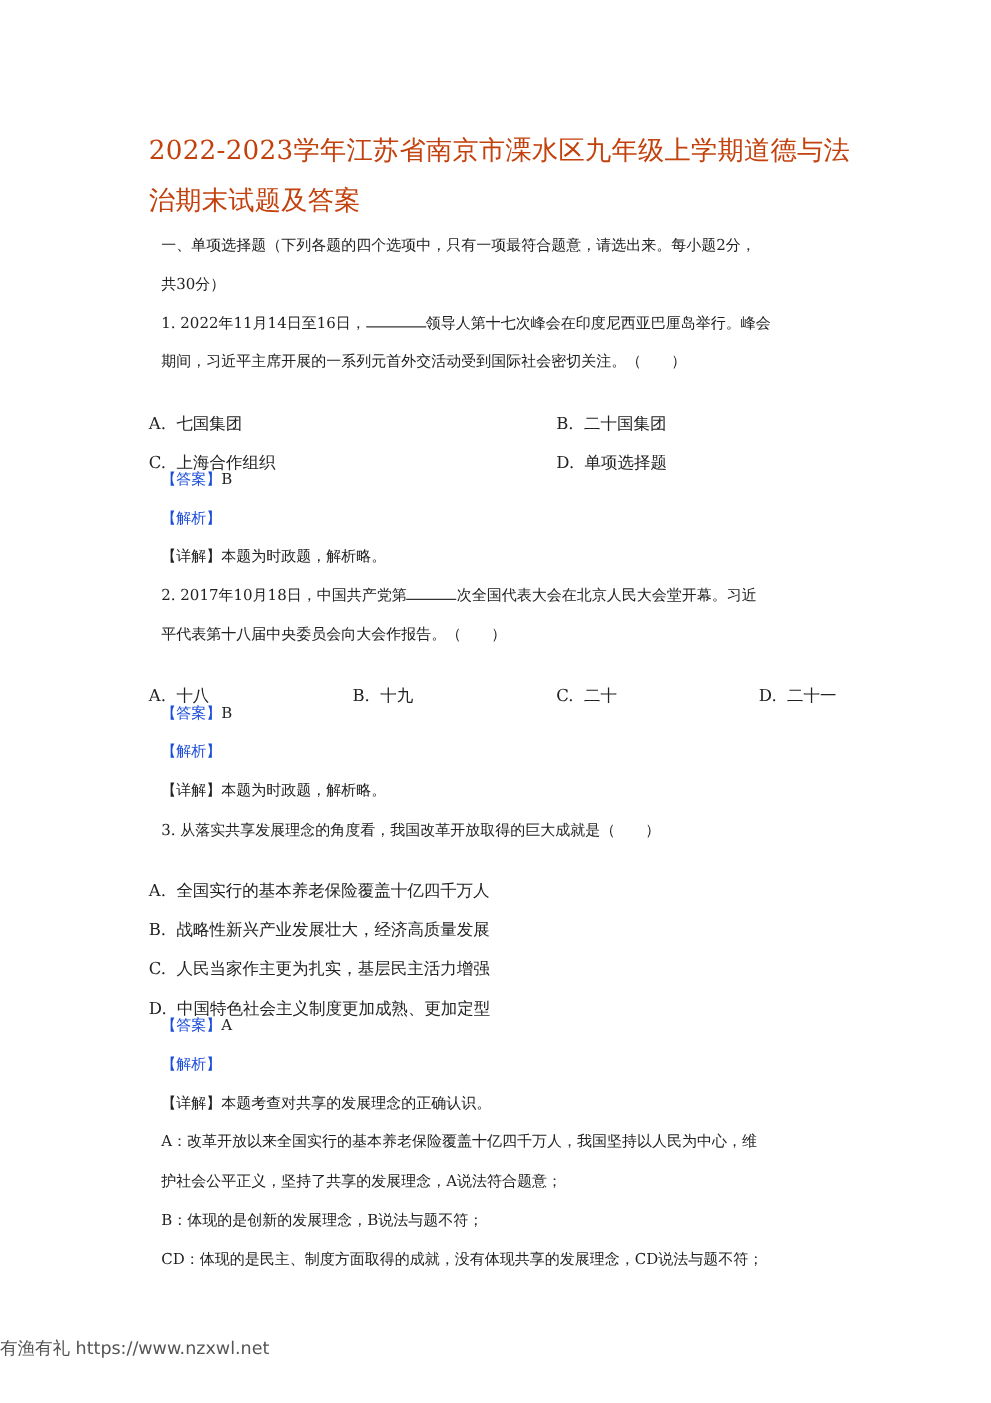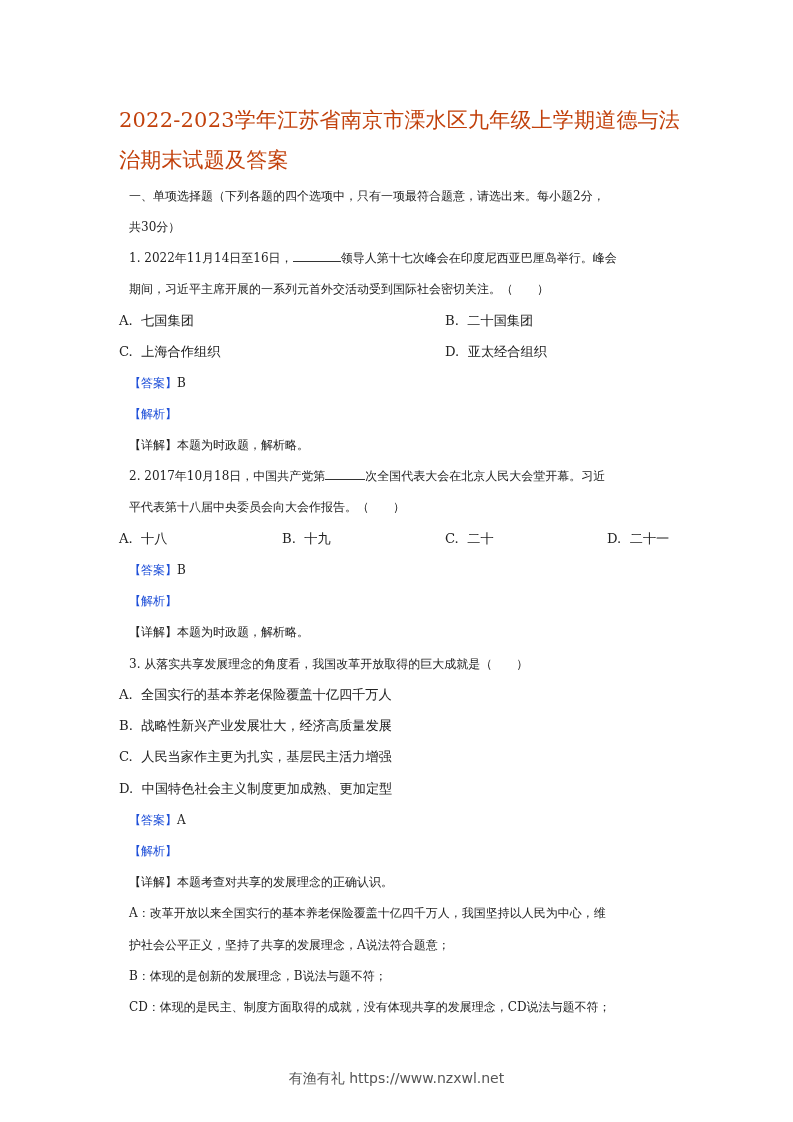--- a/index.html
+++ b/index.html
@@ -3,22 +3,22 @@
 <meta charset="utf-8">
 <style>
   html, body { margin: 0; padding: 0; background: #ffffff; }
   body { width: 793px; height: 1122px; position: relative; overflow: hidden;
          font-family: "DejaVu Serif", "Liberation Serif", serif; color: #222; }
   .title { position: absolute; left: 119px; top: 100px; width: 570px;
            font-size: 21px; line-height: 40px; color: #c2410c; letter-spacing: 0.2px; }
   .line { position: absolute; left: 129px; font-size: 12px; line-height: 18px; white-space: nowrap; color: #222; }
   .tag-blue { color: #1d4ed8; }
   .tag-black { color: #222; text-align: center; }
-  .opt { position: absolute; font-size: 13.2px; line-height: 18px; white-space: nowrap; color: #222; }
-  .footer { position: absolute; left: 0; width: 793px; top: 1070px; text-align: center;
+  .opt { position: absolute; font-size: 13.2px; line-height: 18px; white-space: nowrap; color: #222; margin-top: 19px; }
+  .footer { position: absolute; left: 0; width: 793px; top: 1070px; 
             font-family: "DejaVu Sans", "Liberation Sans", sans-serif; font-size: 14px; color: #555; }
   .blank { display: inline-block; border-bottom: 1px solid #333; height: 12px; vertical-align: baseline; }
 </style>
 </head>
 <body>
 
 <div>
   <div class="title">
     <div>2022-2023学年江苏省南京市溧水区九年级上学期道德与法</div>
     <div>治期末试题及答案</div>
@@ -28,21 +28,21 @@
   <div class="line" style="top:218px">共30分）</div>
 
   <div class="line" style="top:249px">
     <span>1. 2022年11月14日至16日，</span><span class="blank" style="width:48px"></span><span>领导人第十七次峰会在印度尼西亚巴厘岛举行。峰会</span>
   </div>
   <div class="line" style="top:280px">期间，习近平主席开展的一系列元首外交活动受到国际社会密切关注。（　　）</div>
 
   <div class="opt" style="left:119px; top:312px"><span>A.</span>&nbsp;&nbsp;<span>七国集团</span></div>
   <div class="opt" style="left:445px; top:312px"><span>B.</span>&nbsp;&nbsp;<span>二十国集团</span></div>
   <div class="opt" style="left:119px; top:343px"><span>C.</span>&nbsp;&nbsp;<span>上海合作组织</span></div>
-  <div class="opt" style="left:445px; top:343px"><span>D.</span>&nbsp;&nbsp;<span>亚太经合组织</span></div>
+  <div class="opt" style="left:445px; top:343px"><span>D.</span>&nbsp;&nbsp;<span>单项选择题</span></div>
 
   <div class="line" style="top:374px"><span class="tag-blue">【答案】</span><span>B</span></div>
   <div class="line" style="top:405px"><span class="tag-blue">【解析】</span></div>
   <div class="line" style="top:436px"><span class="tag-black">【详解】</span><span>本题为时政题，解析略。</span></div>
 
   <div class="line" style="top:467px">
     <span>2. 2017年10月18日，中国共产党第</span><span class="blank" style="width:40px"></span><span>次全国代表大会在北京人民大会堂开幕。习近</span>
   </div>
   <div class="line" style="top:498px">平代表第十八届中央委员会向大会作报告。（　　）</div>
 

